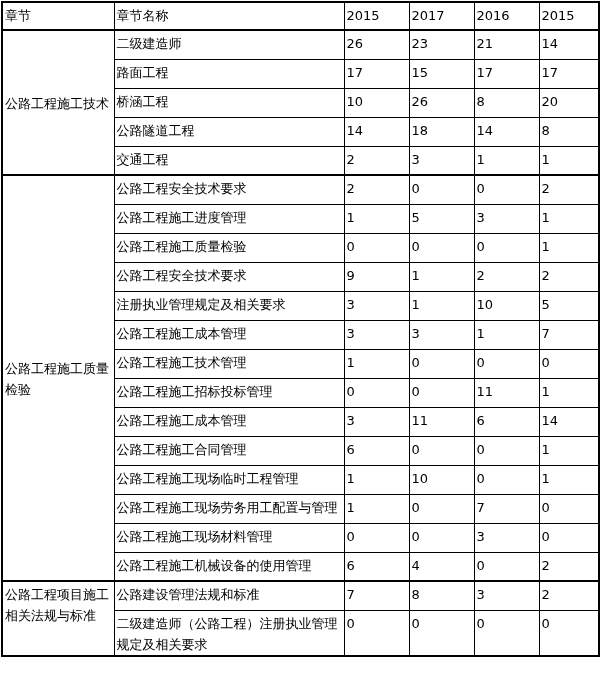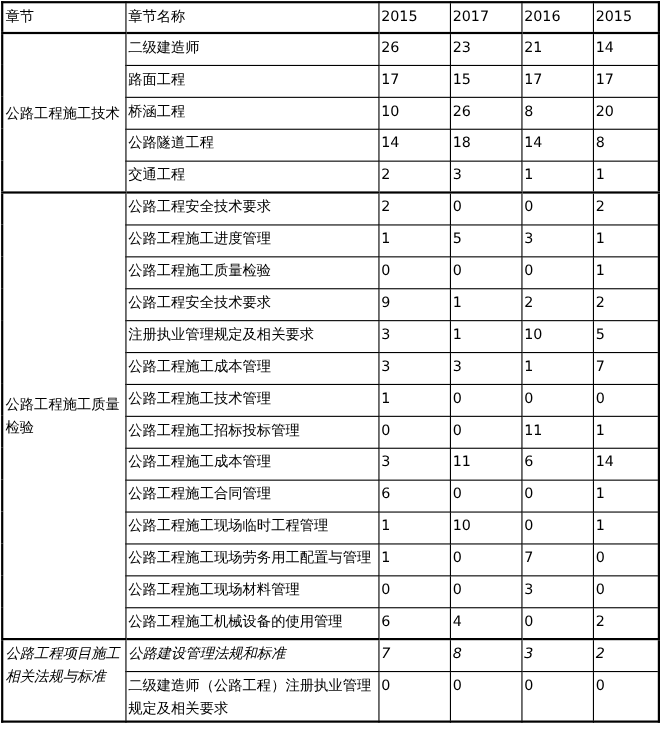--- a/index.html
+++ b/index.html
@@ -33,21 +33,21 @@
     color: #000000;
     overflow: hidden;
     word-break: break-all;
   }
   .score-table thead tr { height: 28px; }
   .score-table thead th { border-bottom: 2px solid #000000; }
   .score-table tbody tr { height: 29px; }
   tr.group-start td { border-top: 2px solid #000000; }
   td.chapter-cell { vertical-align: middle; }
   td.chapter-cell.v-top { vertical-align: top; }
-  tr.row-h35 { height: 35px; font-style: italic; }
+  tr.row-h35 { height: 35px; }
   tr.row-tall { height: 56px; margin-top: 24px; }
 </style>
 </head>
 <body>
 
 <div class="page">
   <table class="score-table">
     <colgroup>
       <col style="width:112px">
       <col style="width:230px">

